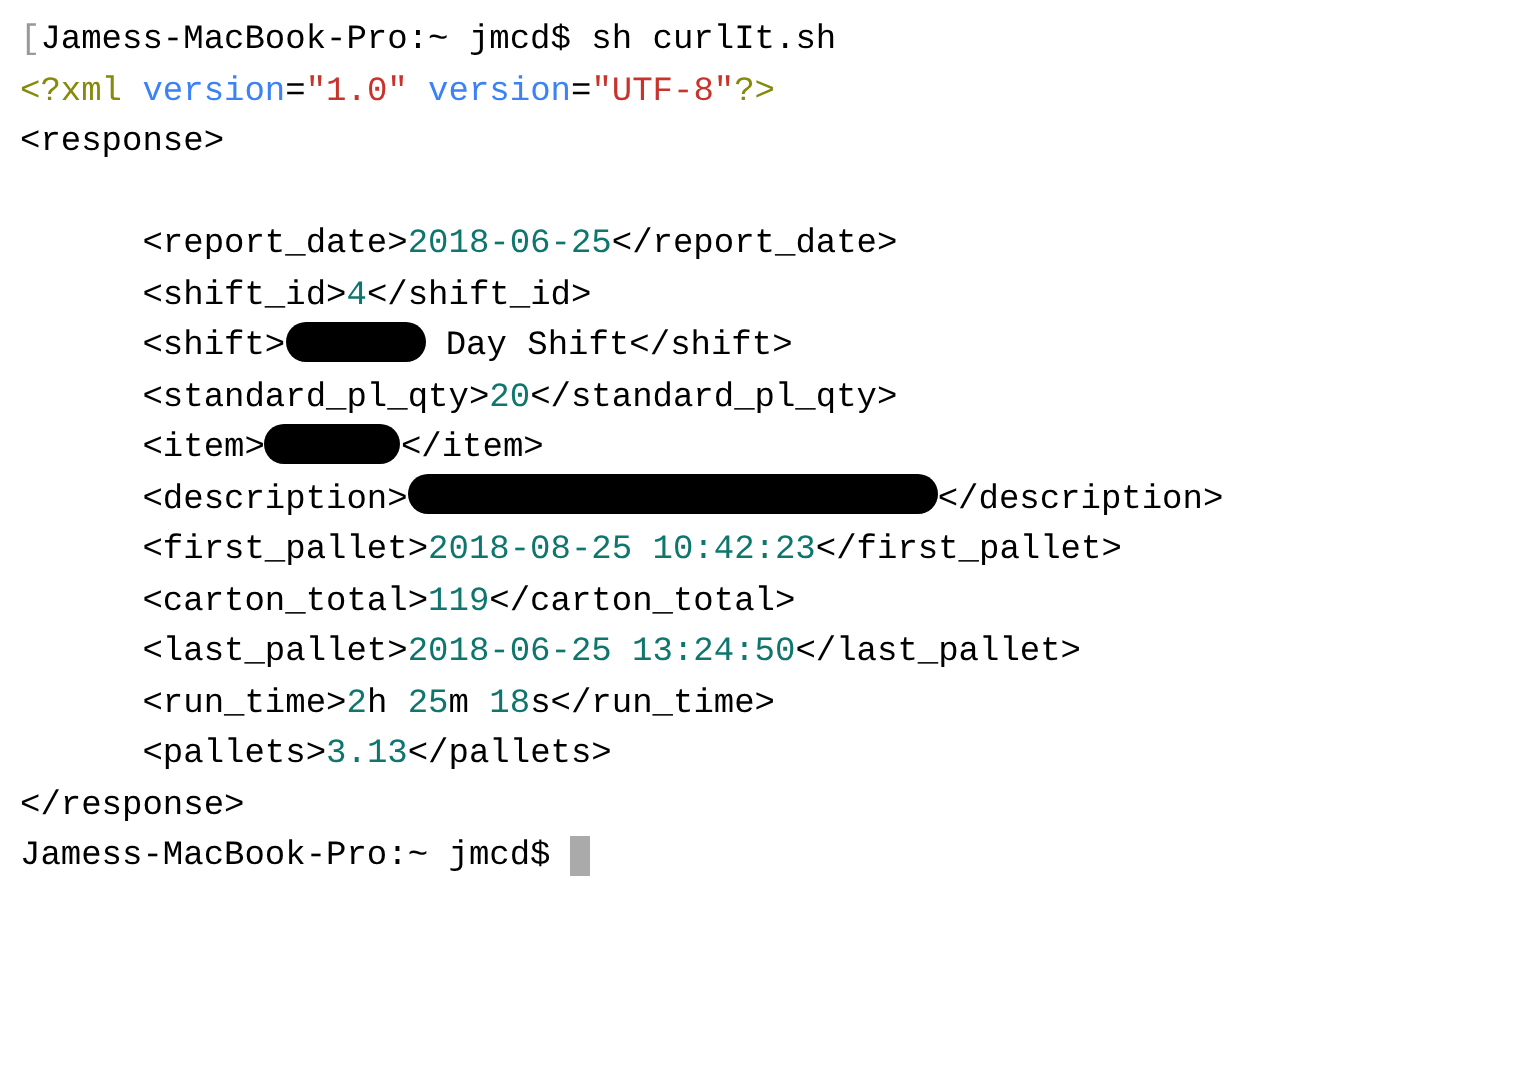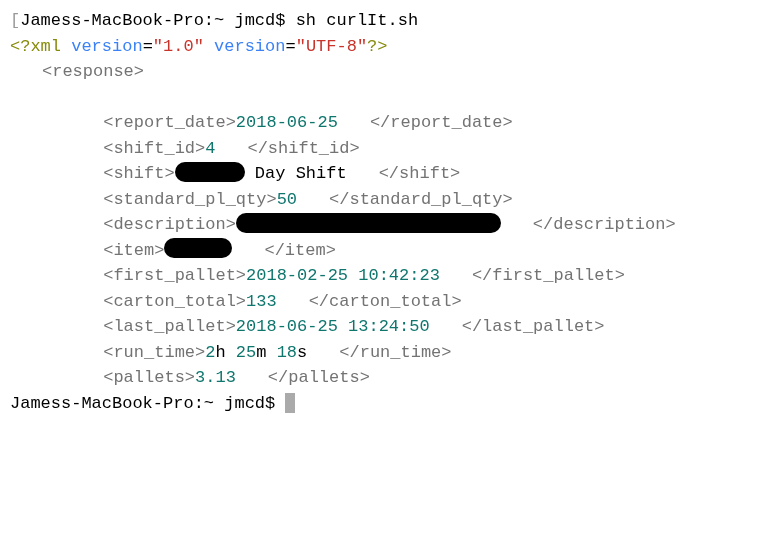--- a/index.html
+++ b/index.html
@@ -12,21 +12,21 @@
       color: #000;
       width: 768px;
       box-sizing: border-box;
     }
     .line {
       white-space: pre;
     }
     .prompt-host { color: #000; }
     .prompt-user { color: #000; }
     .command { color: #000; }
-    .tag { color: #737373; margin-left: 32px; }
+    .tag { color: #000000; }
     .pi { color: #868a0a; }
     .attr-name { color: #3b82f6; }
     .attr-eq { color: #000; }
     .attr-val { color: #c8332b; }
     .text-val { color: #0f766e; }
     .text-plain { color: #000; }
     .redacted {
       display: inline-block;
       background: #000;
       border-radius: 14px;
@@ -59,34 +59,35 @@
   <div class="line"><span class="tag">&lt;response&gt;</span></div>
 
   <div class="line"><span>    </span></div>
 
   <div class="line"><span>      </span><span class="tag">&lt;report_date&gt;</span><span class="text-val">2018-06-25</span><span class="tag">&lt;/report_date&gt;</span></div>
 
   <div class="line"><span>      </span><span class="tag">&lt;shift_id&gt;</span><span class="text-val">4</span><span class="tag">&lt;/shift_id&gt;</span></div>
 
   <div class="line"><span>      </span><span class="tag">&lt;shift&gt;</span><span class="redacted w1"></span><span class="text-plain"> Day Shift</span><span class="tag">&lt;/shift&gt;</span></div>
 
-  <div class="line"><span>      </span><span class="tag">&lt;standard_pl_qty&gt;</span><span class="text-val">50</span><span class="tag">&lt;/standard_pl_qty&gt;</span></div>
+  <div class="line"><span>      </span><span class="tag">&lt;standard_pl_qty&gt;</span><span class="text-val">20</span><span class="tag">&lt;/standard_pl_qty&gt;</span></div>
 
+
+  <div class="line"><span>      </span><span class="tag">&lt;item&gt;</span><span class="redacted w2"></span><span class="tag">&lt;/item&gt;</span></div>
 
   <div class="line"><span>      </span><span class="tag">&lt;description&gt;</span><span class="redacted w3"></span><span class="tag">&lt;/description&gt;</span></div>
 
-  <div class="line"><span>      </span><span class="tag">&lt;item&gt;</span><span class="redacted w2"></span><span class="tag">&lt;/item&gt;</span></div>
+  <div class="line"><span>      </span><span class="tag">&lt;first_pallet&gt;</span><span class="text-val">2018-08-25 10:42:23</span><span class="tag">&lt;/first_pallet&gt;</span></div>
 
-  <div class="line"><span>      </span><span class="tag">&lt;first_pallet&gt;</span><span class="text-val">2018-02-25 10:42:23</span><span class="tag">&lt;/first_pallet&gt;</span></div>
-
-  <div class="line"><span>      </span><span class="tag">&lt;carton_total&gt;</span><span class="text-val">133</span><span class="tag">&lt;/carton_total&gt;</span></div>
+  <div class="line"><span>      </span><span class="tag">&lt;carton_total&gt;</span><span class="text-val">119</span><span class="tag">&lt;/carton_total&gt;</span></div>
 
   <div class="line"><span>      </span><span class="tag">&lt;last_pallet&gt;</span><span class="text-val">2018-06-25 13:24:50</span><span class="tag">&lt;/last_pallet&gt;</span></div>
 
   <div class="line"><span>      </span><span class="tag">&lt;run_time&gt;</span><span class="text-val">2</span><span class="text-plain">h </span><span class="text-val">25</span><span class="text-plain">m </span><span class="text-val">18</span><span class="text-plain">s</span><span class="tag">&lt;/run_time&gt;</span></div>
 
   <div class="line"><span>      </span><span class="tag">&lt;pallets&gt;</span><span class="text-val">3.13</span><span class="tag">&lt;/pallets&gt;</span></div>
 
 
+  <div class="line"><span class="tag">&lt;/response&gt;</span></div>
 
   <div class="line"><span class="prompt-host">Jamess-MacBook-Pro:~</span> <span class="prompt-user">jmcd$</span> <span class="cursor"></span></div>
 
 </div>
 
 </body></html>

